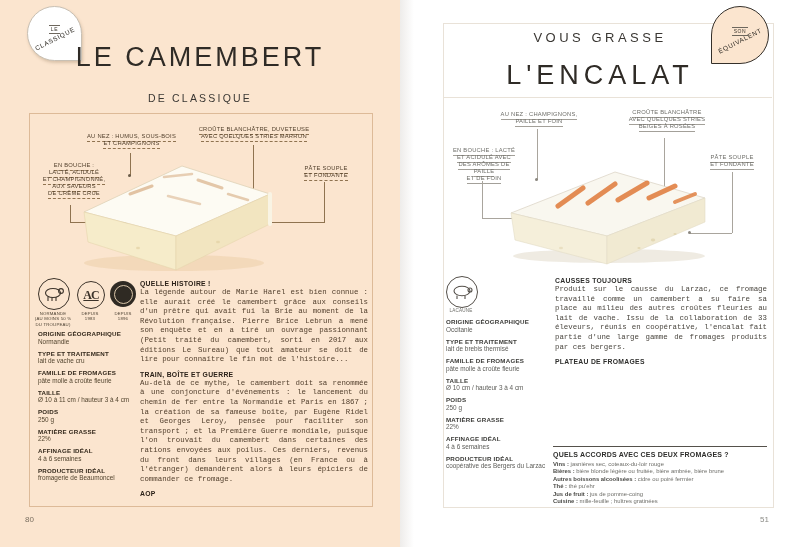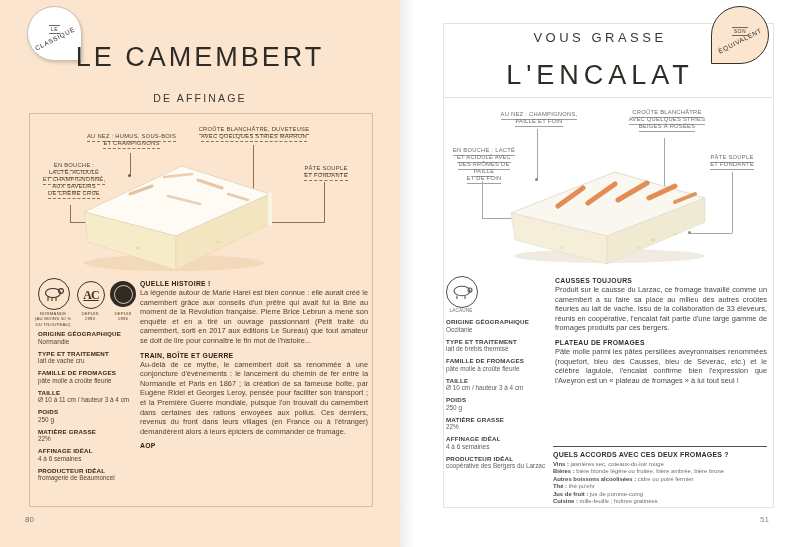--- a/index.html
+++ b/index.html
@@ -64,21 +64,21 @@
   .spec-value{font-size:6.4px;line-height:7.5px;}
   .specs-l .spec-label{color:#33281b;}
   .specs-l .spec-value{color:#53452f;}
   .specs-r .spec-label{color:#3b3b38;}
   .specs-r .spec-value{color:#5c5c58;}
 
   
   .sections{position:absolute;}
   .sec{margin-bottom:5px;}
   .sec-head{font-weight:bold;font-size:6.8px;letter-spacing:.3px;line-height:9px;text-transform:uppercase;}
-  .sec-body{font-family:Liberation Sans, sans-serif;font-size:7.4px;line-height:9.6px;text-align:justify;}
+  .sec-body{font-family:Liberation Mono, monospace;font-size:7.4px;line-height:9.6px;text-align:justify;}
   .sections-l .sec-head{color:#2b2118;}
   .sections-l .sec-body{color:#53402e;}
   .sections-r .sec-head{color:#2e2e2c;}
   .sections-r .sec-body{color:#4a463f;}
 
   
   .pairings{position:absolute;border-top:1px solid #55514b;padding-top:4px;}
   .pair-head{font-weight:bold;font-size:7px;letter-spacing:.2px;color:#2e2e2c;margin-bottom:3px;}
   .pair-line{font-size:5.9px;line-height:7.4px;color:#6e6e69;}
   .pair-label{font-weight:bold;color:#4a4a46;}
@@ -98,21 +98,21 @@
   <div class="page page-left">
 
     <div class="badge-pin badge-classic">
       <div class="badge-inner">
         <span class="badge-top">LE</span>
         <span class="badge-main">CLASSIQUE</span>
       </div>
     </div>
 
     <div class="big-title" style="top:42px;font-size:27px;letter-spacing:3px;">LE CAMEMBERT</div>
-    <div class="subtitle" style="top:92px;">DE AFFINAGE</div>
+    <div class="subtitle" style="top:92px;">DE CLASSIQUE</div>
 
     <div class="frame-left"></div>
 
     <div class="ann ann-l" style="left:84px;top:133px;width:95px;"><span class="ann-ul-dash">AU NEZ : HUMUS, SOUS-BOIS
 ET CHAMPIGNONS</span></div>
     <div class="ann ann-l" style="left:198px;top:126px;width:112px;"><span class="ann-ul-dash">CROÛTE BLANCHÂTRE, DUVETEUSE
 AVEC QUELQUES STRIES MARRON</span></div>
     <div class="ann ann-l" style="left:36px;top:162px;width:76px;"><span class="ann-ul-dash">EN BOUCHE :
 LACTÉ, ACIDULÉ
 ET CHAMPIGNONNÉ,
@@ -323,21 +323,20 @@
         </div>
     </div>
 
     <div class="sections sections-r" style="left:155px;top:276px;width:212px;">
       <div class="sec">
         <div class="sec-head">CAUSSES TOUJOURS</div>
         <div class="sec-body">Produit sur le causse du Larzac, ce fromage travaillé comme un camembert a su faire sa place au milieu des autres croûtes fleuries au lait de vache. Issu de la collaboration de 33 éleveurs, réunis en coopérative, l'encalat fait partie d'une large gamme de fromages produits par ces bergers.</div>
       </div>
       <div class="sec">
         <div class="sec-head">PLATEAU DE FROMAGES</div>
-        <div class="sec-body">Pâte molle parmi les pâtes persillées aveyronnaises renommées (roquefort, bleu des Causses, bleu de Séverac, etc.) et le célèbre laguiole, l'encalat confirme bien l'expression que l'Aveyron est un « plateau de fromages » à lui tout seul !</div>
       </div>
     </div>
 
     <div class="pairings" style="left:153px;top:446px;width:214px;">
       <div class="pair-head">QUELS ACCORDS AVEC CES DEUX FROMAGES ?</div>
       <div class="pair-line"><span class="pair-label">Vins</span><span>jasnières sec, coteaux-du-loir rouge</span></div>
       <div class="pair-line"><span class="pair-label">Bières</span><span>bière blonde légère ou fruitée, bière ambrée, bière brune</span></div>
       <div class="pair-line"><span class="pair-label">Autres boissons alcoolisées</span><span>cidre ou poiré fermier</span></div>
       <div class="pair-line"><span class="pair-label">Thé</span><span>thé pu'ehr</span></div>
       <div class="pair-line"><span class="pair-label">Jus de fruit</span><span>jus de pomme-coing</span></div>

